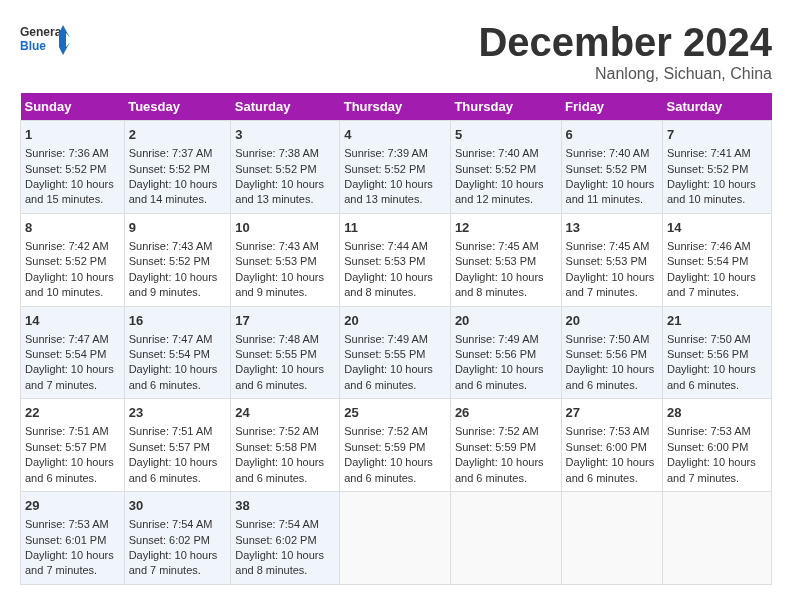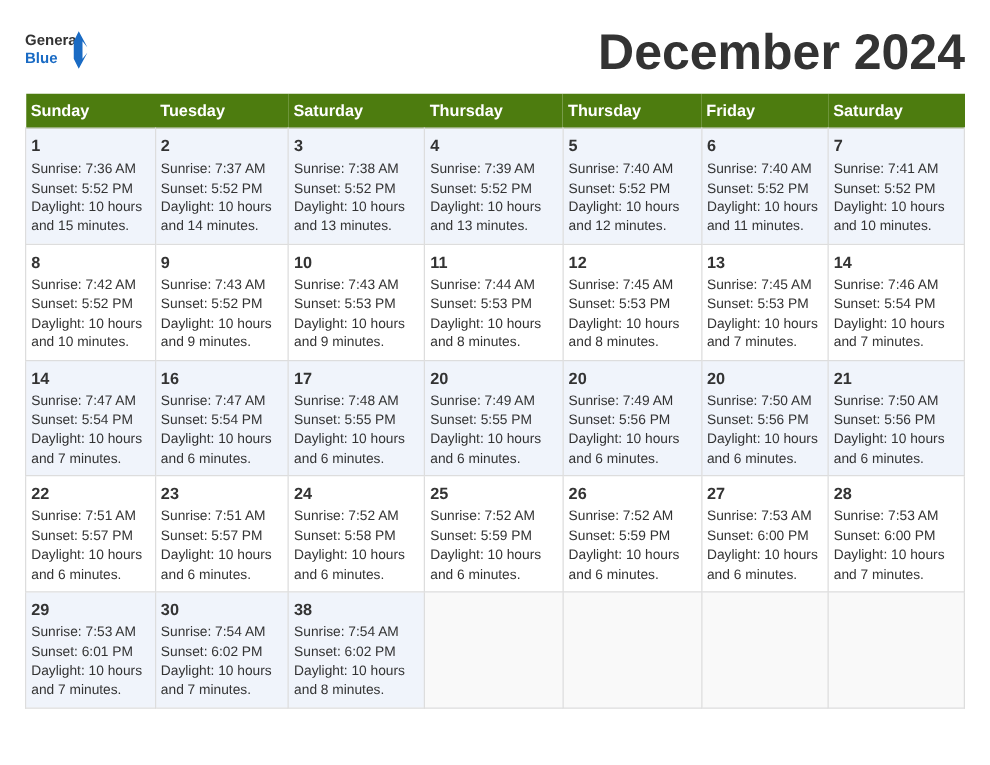--- a/index.html
+++ b/index.html
@@ -33,21 +33,21 @@
       font-size: 16px;
       font-weight: normal;
       color: #555;
     }
     table {
       width: 100%;
       border-collapse: collapse;
       font-size: 11px;
     }
     thead tr th {
-      background: #4d7c0f;
+      background: #a21caf;
       color: white;
       padding: 6px 4px;
       text-align: left;
       font-size: 13px;
       font-weight: bold;
     }
     tbody tr {
       vertical-align: top;
     }
     tbody tr:nth-child(odd) {
@@ -79,20 +79,21 @@
 <div class="header">
   <div class="logo">
   <svg width="50" height="40" viewBox="0 0 50 40" xmlns="http://www.w3.org/2000/svg">
     <text x="0" y="16" font-size="12" font-weight="bold" font-family="Arial" fill="#333">General</text>
     <text x="0" y="30" font-size="12" font-weight="bold" font-family="Arial" fill="#1a6bc4">Blue</text>
     <polygon points="43,5 50,18 46,13 46,27 50,22 43,35 39,27 39,13" fill="#1a6bc4"></polygon>
   </svg>
 </div>
   <div class="title-block">
     <h1>December 2024</h1>
+    <h2>Nanlong, Sichuan, China</h2>
   </div>
 </div>
 
 <table>
   <thead>
     <tr>
       <th>Sunday</th>
       <th>Tuesday</th>
       <th>Saturday</th>
       <th>Thursday</th>

